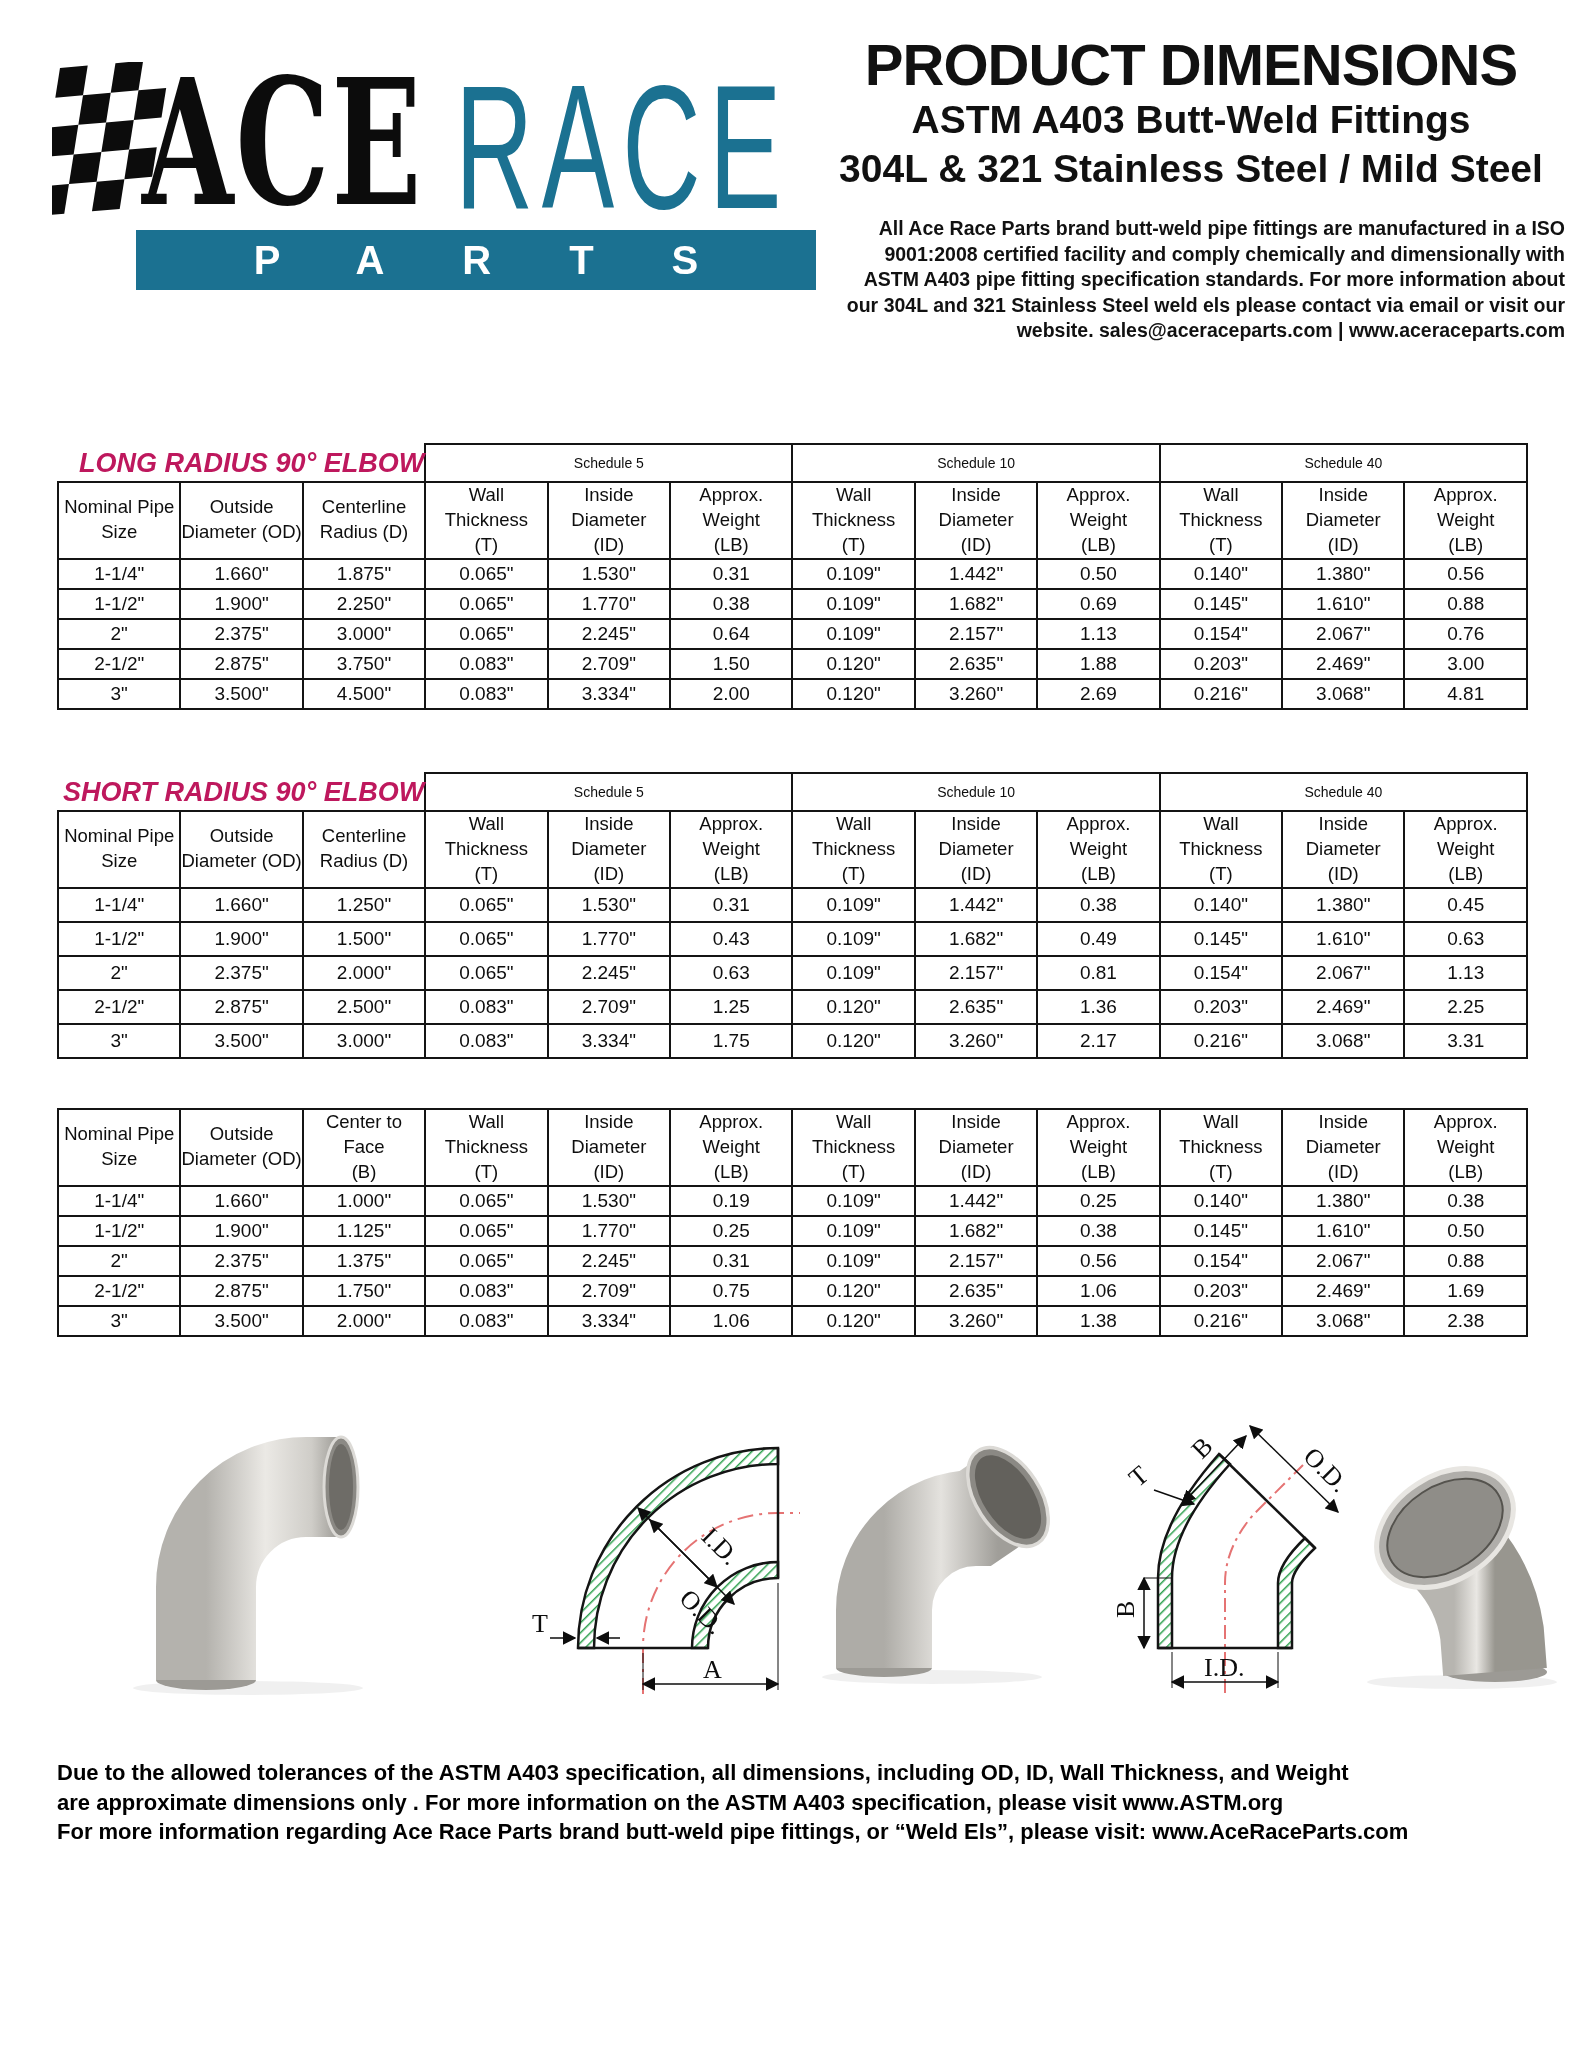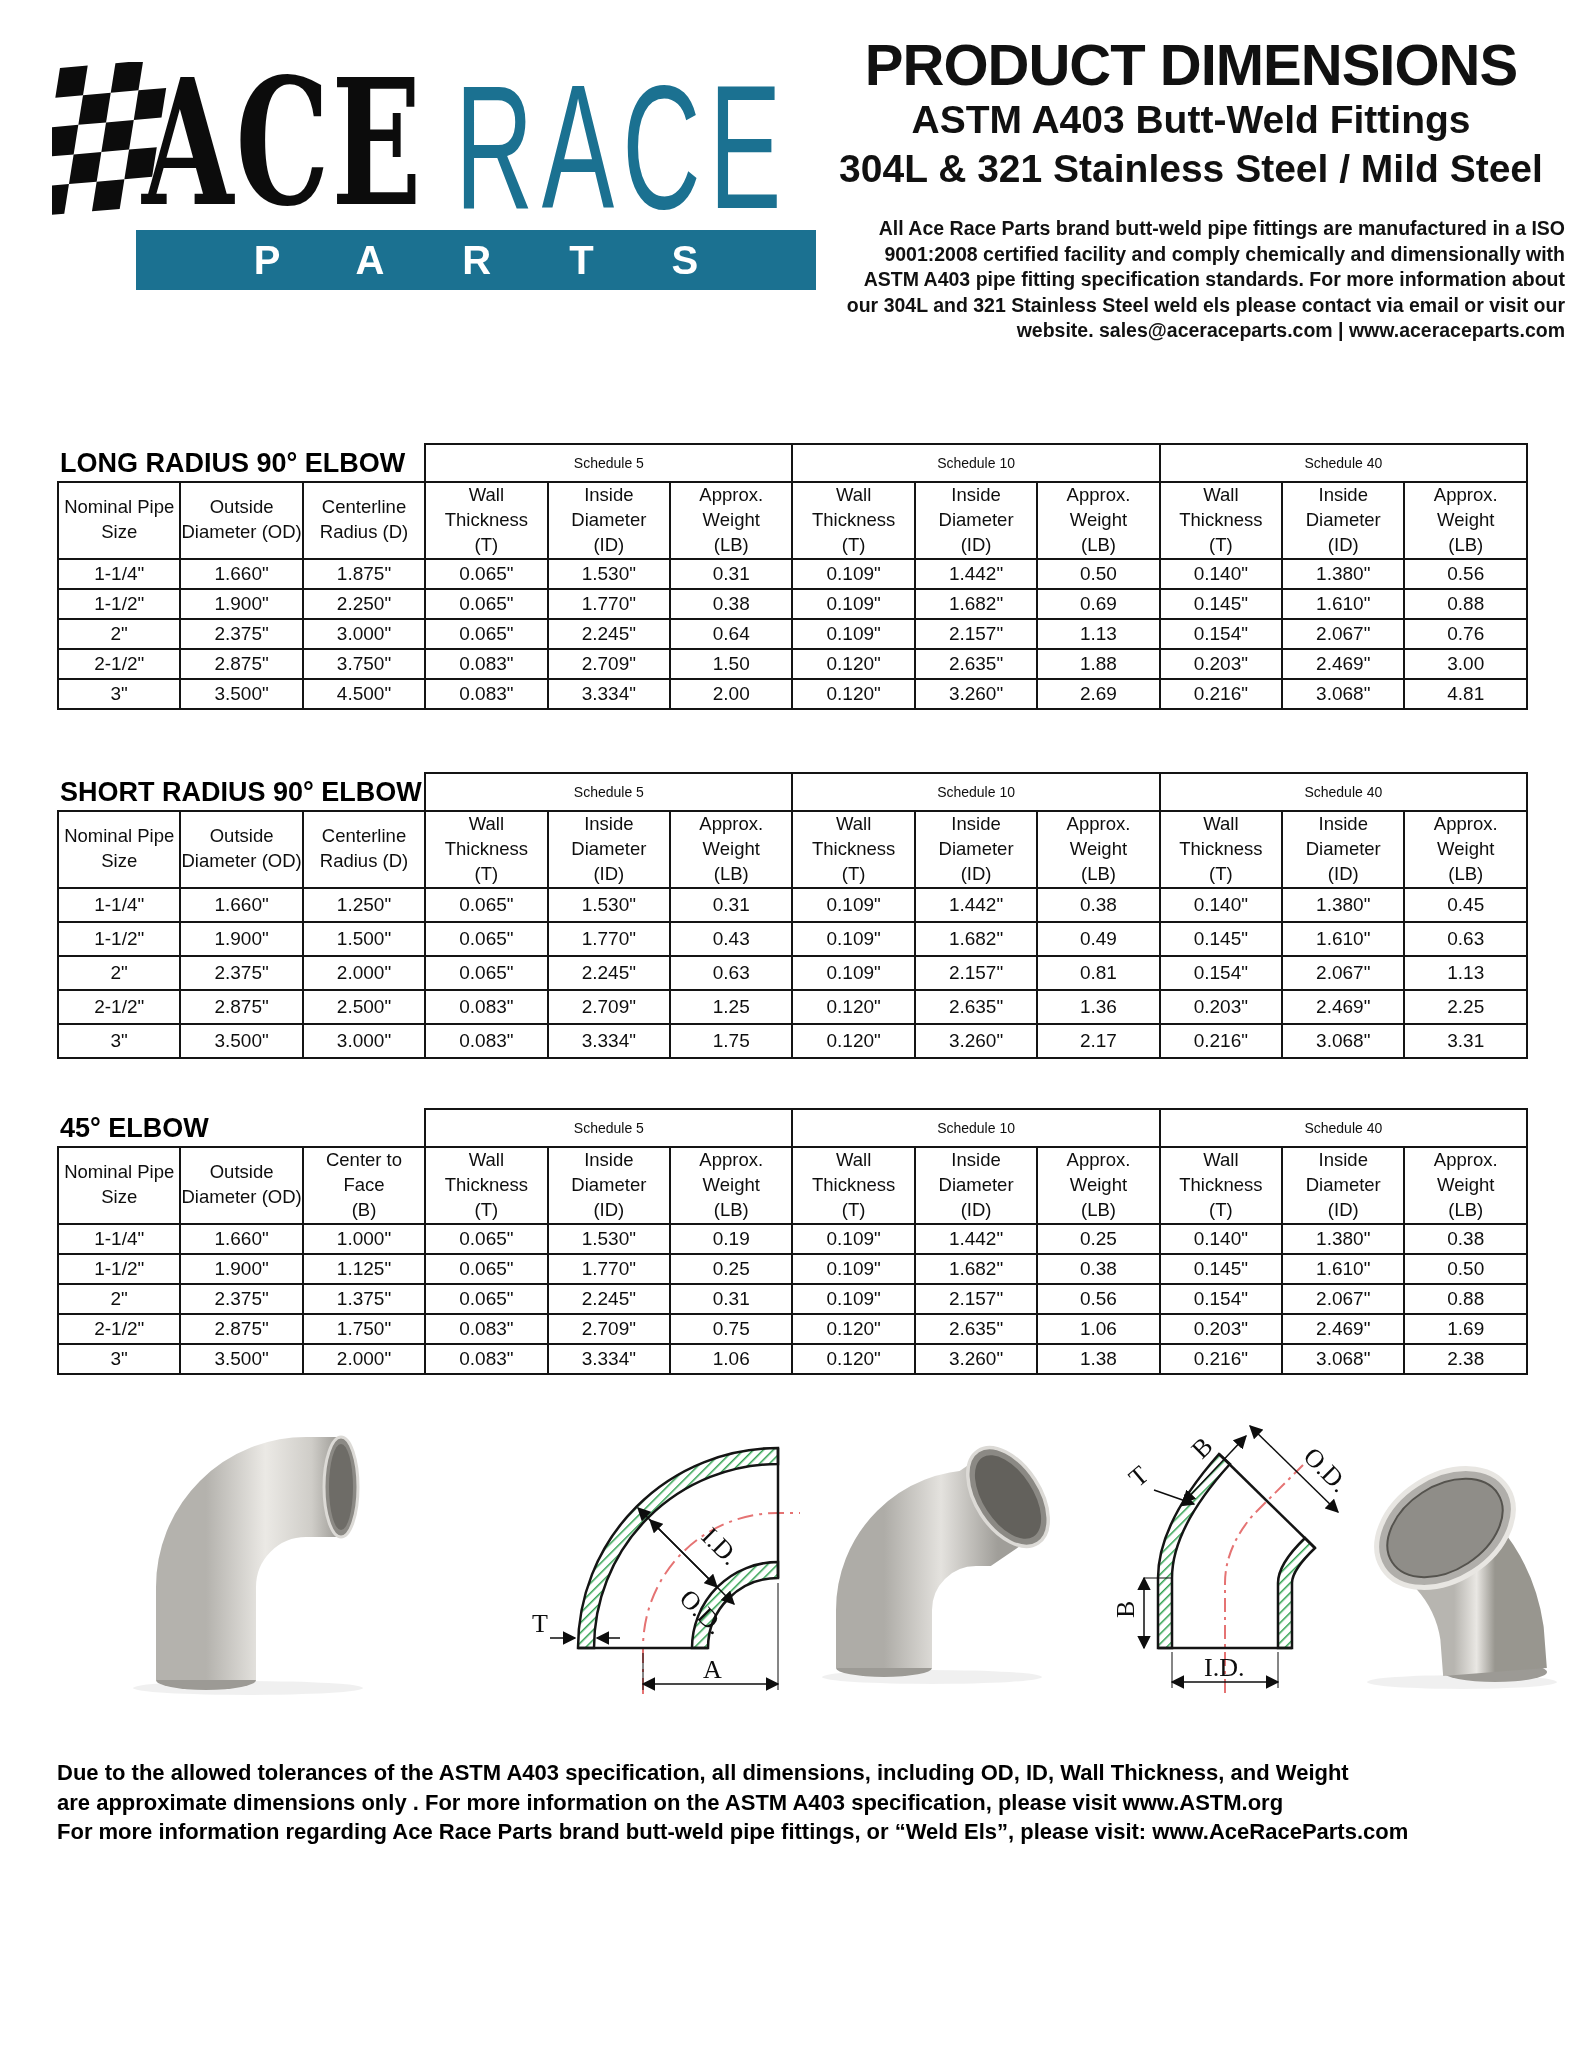--- a/index.html
+++ b/index.html
@@ -24,22 +24,22 @@
   .h-sub1{font-size:39px;font-weight:bold;line-height:48px;}
   .h-sub2{font-size:39px;font-weight:bold;line-height:50px;}
   .h-desc{margin-top:22px;text-align:right;font-size:19.5px;font-weight:bold;line-height:25.5px;
           padding-left:18px;padding-right:2px;}
 
   
   .tblwrap{position:absolute;left:57px;width:1471px;}
   table.dims{border-collapse:collapse;width:1471px;table-layout:fixed;}
   table.dims td,table.dims th{border:2px solid #141414;text-align:center;vertical-align:middle;
       font-family:"Liberation Sans",sans-serif;font-weight:normal;color:#0e0e0e;padding:0;}
-  table.dims td.title-cell{border:none;text-align:left;vertical-align:bottom;
-      font-size:27px;font-weight:bold;letter-spacing:0px;padding:0 0 2px 2px;color:#000000;}
+  table.dims td.title-cell{border:none;text-align:right;vertical-align:bottom;
+      font-size:27px;font-weight:bold;letter-spacing:0px;padding:0 0 2px 2px;color:#be185d;font-style:italic;}
   table.dims th.sched{height:36px;font-size:14px;}
   table.dims th.colhead{height:64px;font-size:18.5px;line-height:1.35;white-space:pre-line;}
   table.dims tbody td{font-size:19px;}
   #t0 tbody td{height:28px;}
   #t1 tbody td{height:32px;}
   #t2 tbody td{height:28px;}
   #t0wrap{top:443px;} #t1wrap{top:772px;} #t2wrap{top:1108px;}
 
   
   .fig{position:absolute;}
@@ -300,26 +300,20 @@
             <td>3.068"</td>
             <td>3.31</td>
           </tr>
         </tbody>
       </table>
   </div>
   <div class="tblwrap" id="t2wrap">
     <table class="dims" id="t2">
         <thead>
           <tr>
-            <td colspan="3" class="title-cell">45° ELBOW</td>
-            <th colspan="3" class="sched">Schedule 5</th>
-            <th colspan="3" class="sched">Schedule 10</th>
-            <th colspan="3" class="sched">Schedule 40</th>
-          </tr>
-          <tr>
             <th class="colhead">Nominal Pipe
 Size</th>
             <th class="colhead">Outside
 Diameter (OD)</th>
             <th class="colhead">Center to Face
 (B)</th>
             <th class="colhead">Wall Thickness
 (T)</th>
             <th class="colhead">Inside Diameter
 (ID)</th>

